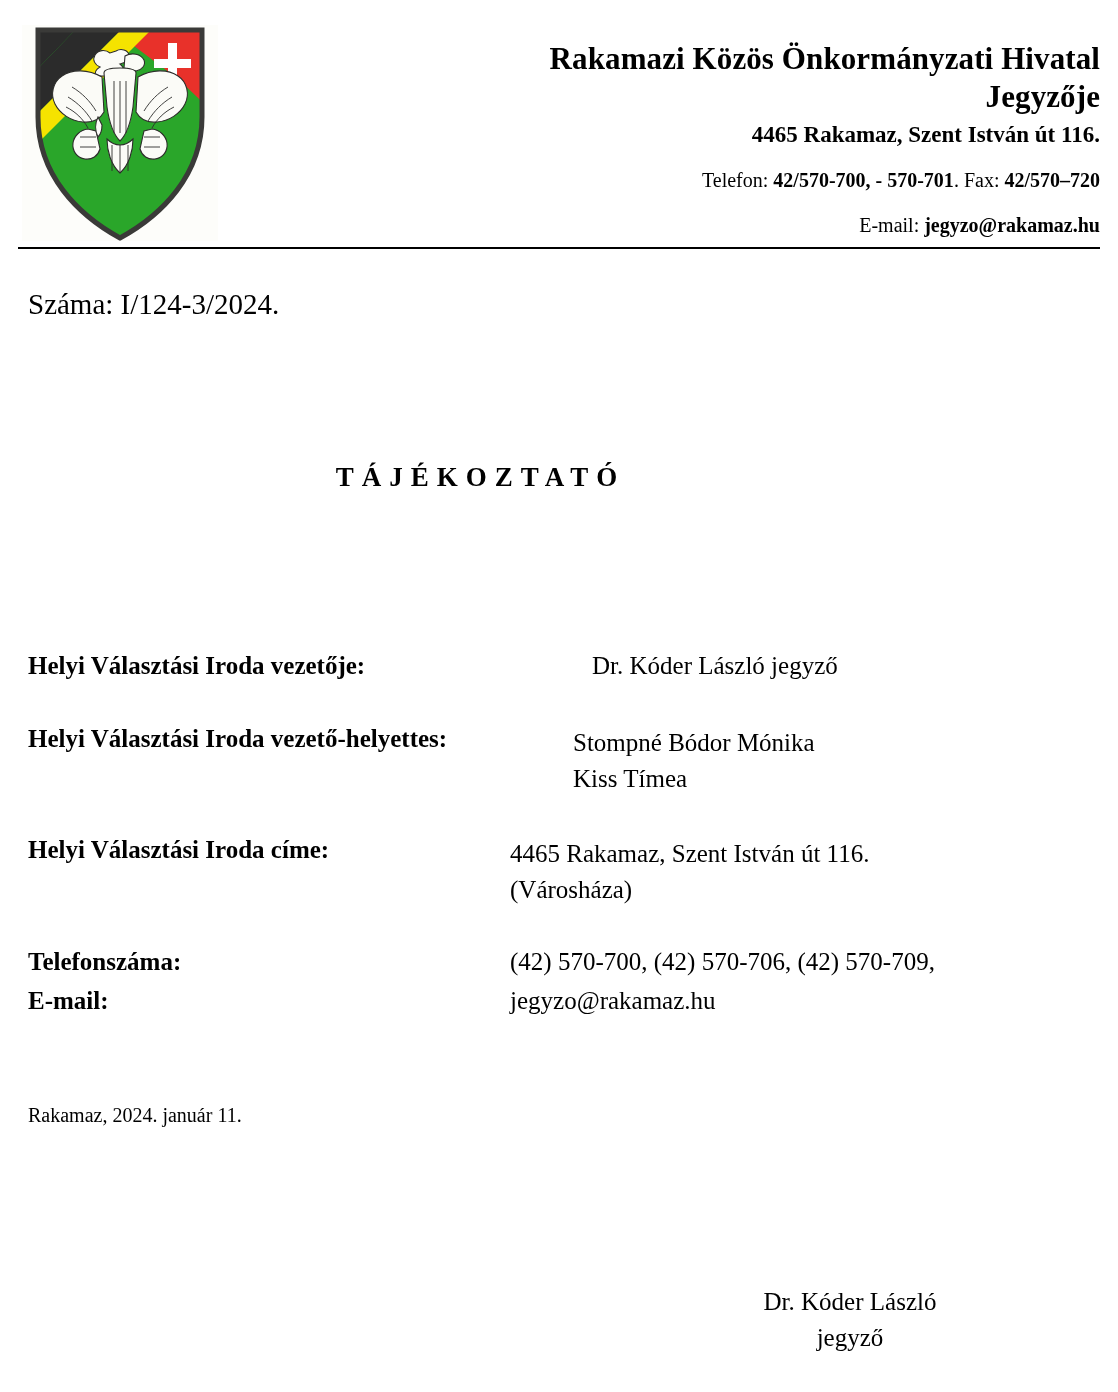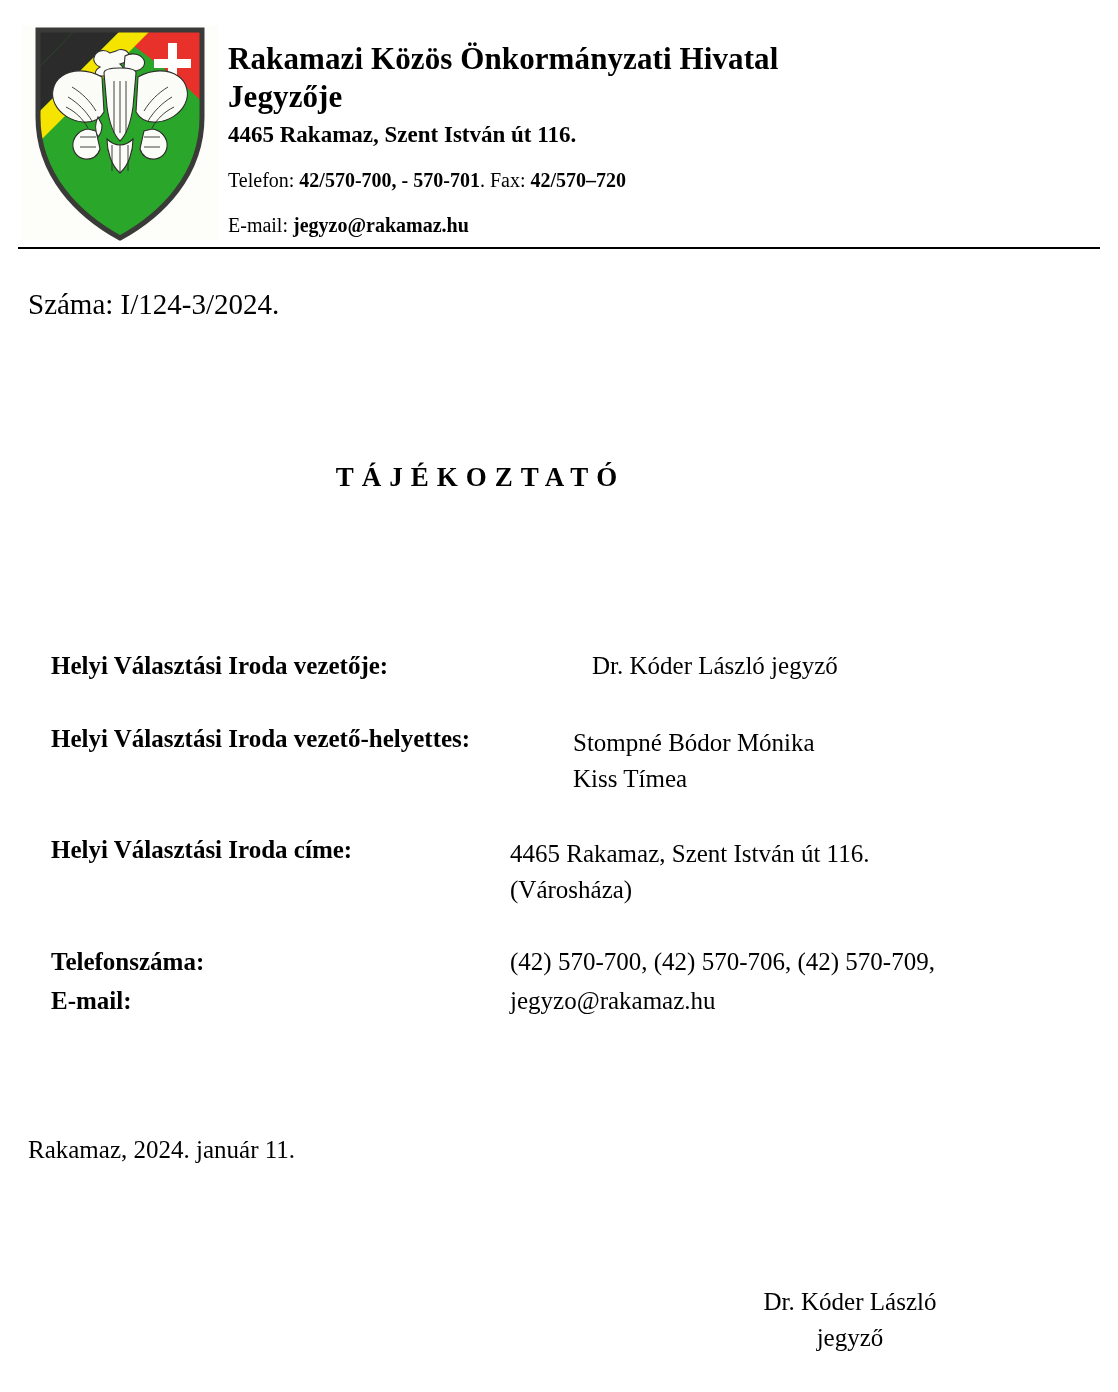--- a/index.html
+++ b/index.html
@@ -39,21 +39,21 @@
     display: block;
     width: 196px;
     height: 216px;
   }
 
   .header-text {
     position: absolute;
     left: 228px;
     top: 40px;
     width: 872px;
-    text-align: left;
+    text-align: right;
   }
   .header-title {
     font-size: 31px;
     font-weight: bold;
     line-height: 1.22;
     letter-spacing: 0.1px;
   }
   .header-addr {
     font-size: 23px;
     font-weight: bold;
@@ -101,21 +101,20 @@
     left: 0;
     width: 1118px;
   }
   .info-label {
     position: absolute;
     left: 28px;
     top: 0;
     font-size: 25px;
     font-weight: bold;
     white-space: nowrap;
-    margin-left: 23px;
   }
   .info-value {
     position: absolute;
     top: 0;
     font-size: 25px;
     font-weight: normal;
     white-space: nowrap;
   }
   .info-value .vline { display: block; line-height: 1.42; }
 
@@ -125,22 +124,22 @@
   .row-phone    { top: 948px; }
   .row-email    { top: 987px; }
 
   .val-x-right { left: 592px; }
   .val-x-left  { left: 573px; }
   .val-x-addr  { left: 510px; }
 
   .date-line {
     position: absolute;
     left: 28px;
-    top: 1136px;
-    font-size: 25px;
+    top: 1104px;
+    font-size: 20px;
   }
 
   .signature {
     position: absolute;
     left: 600px;
     top: 1284px;
     width: 500px;
     text-align: center;
     font-size: 25px;
     line-height: 1.45;

